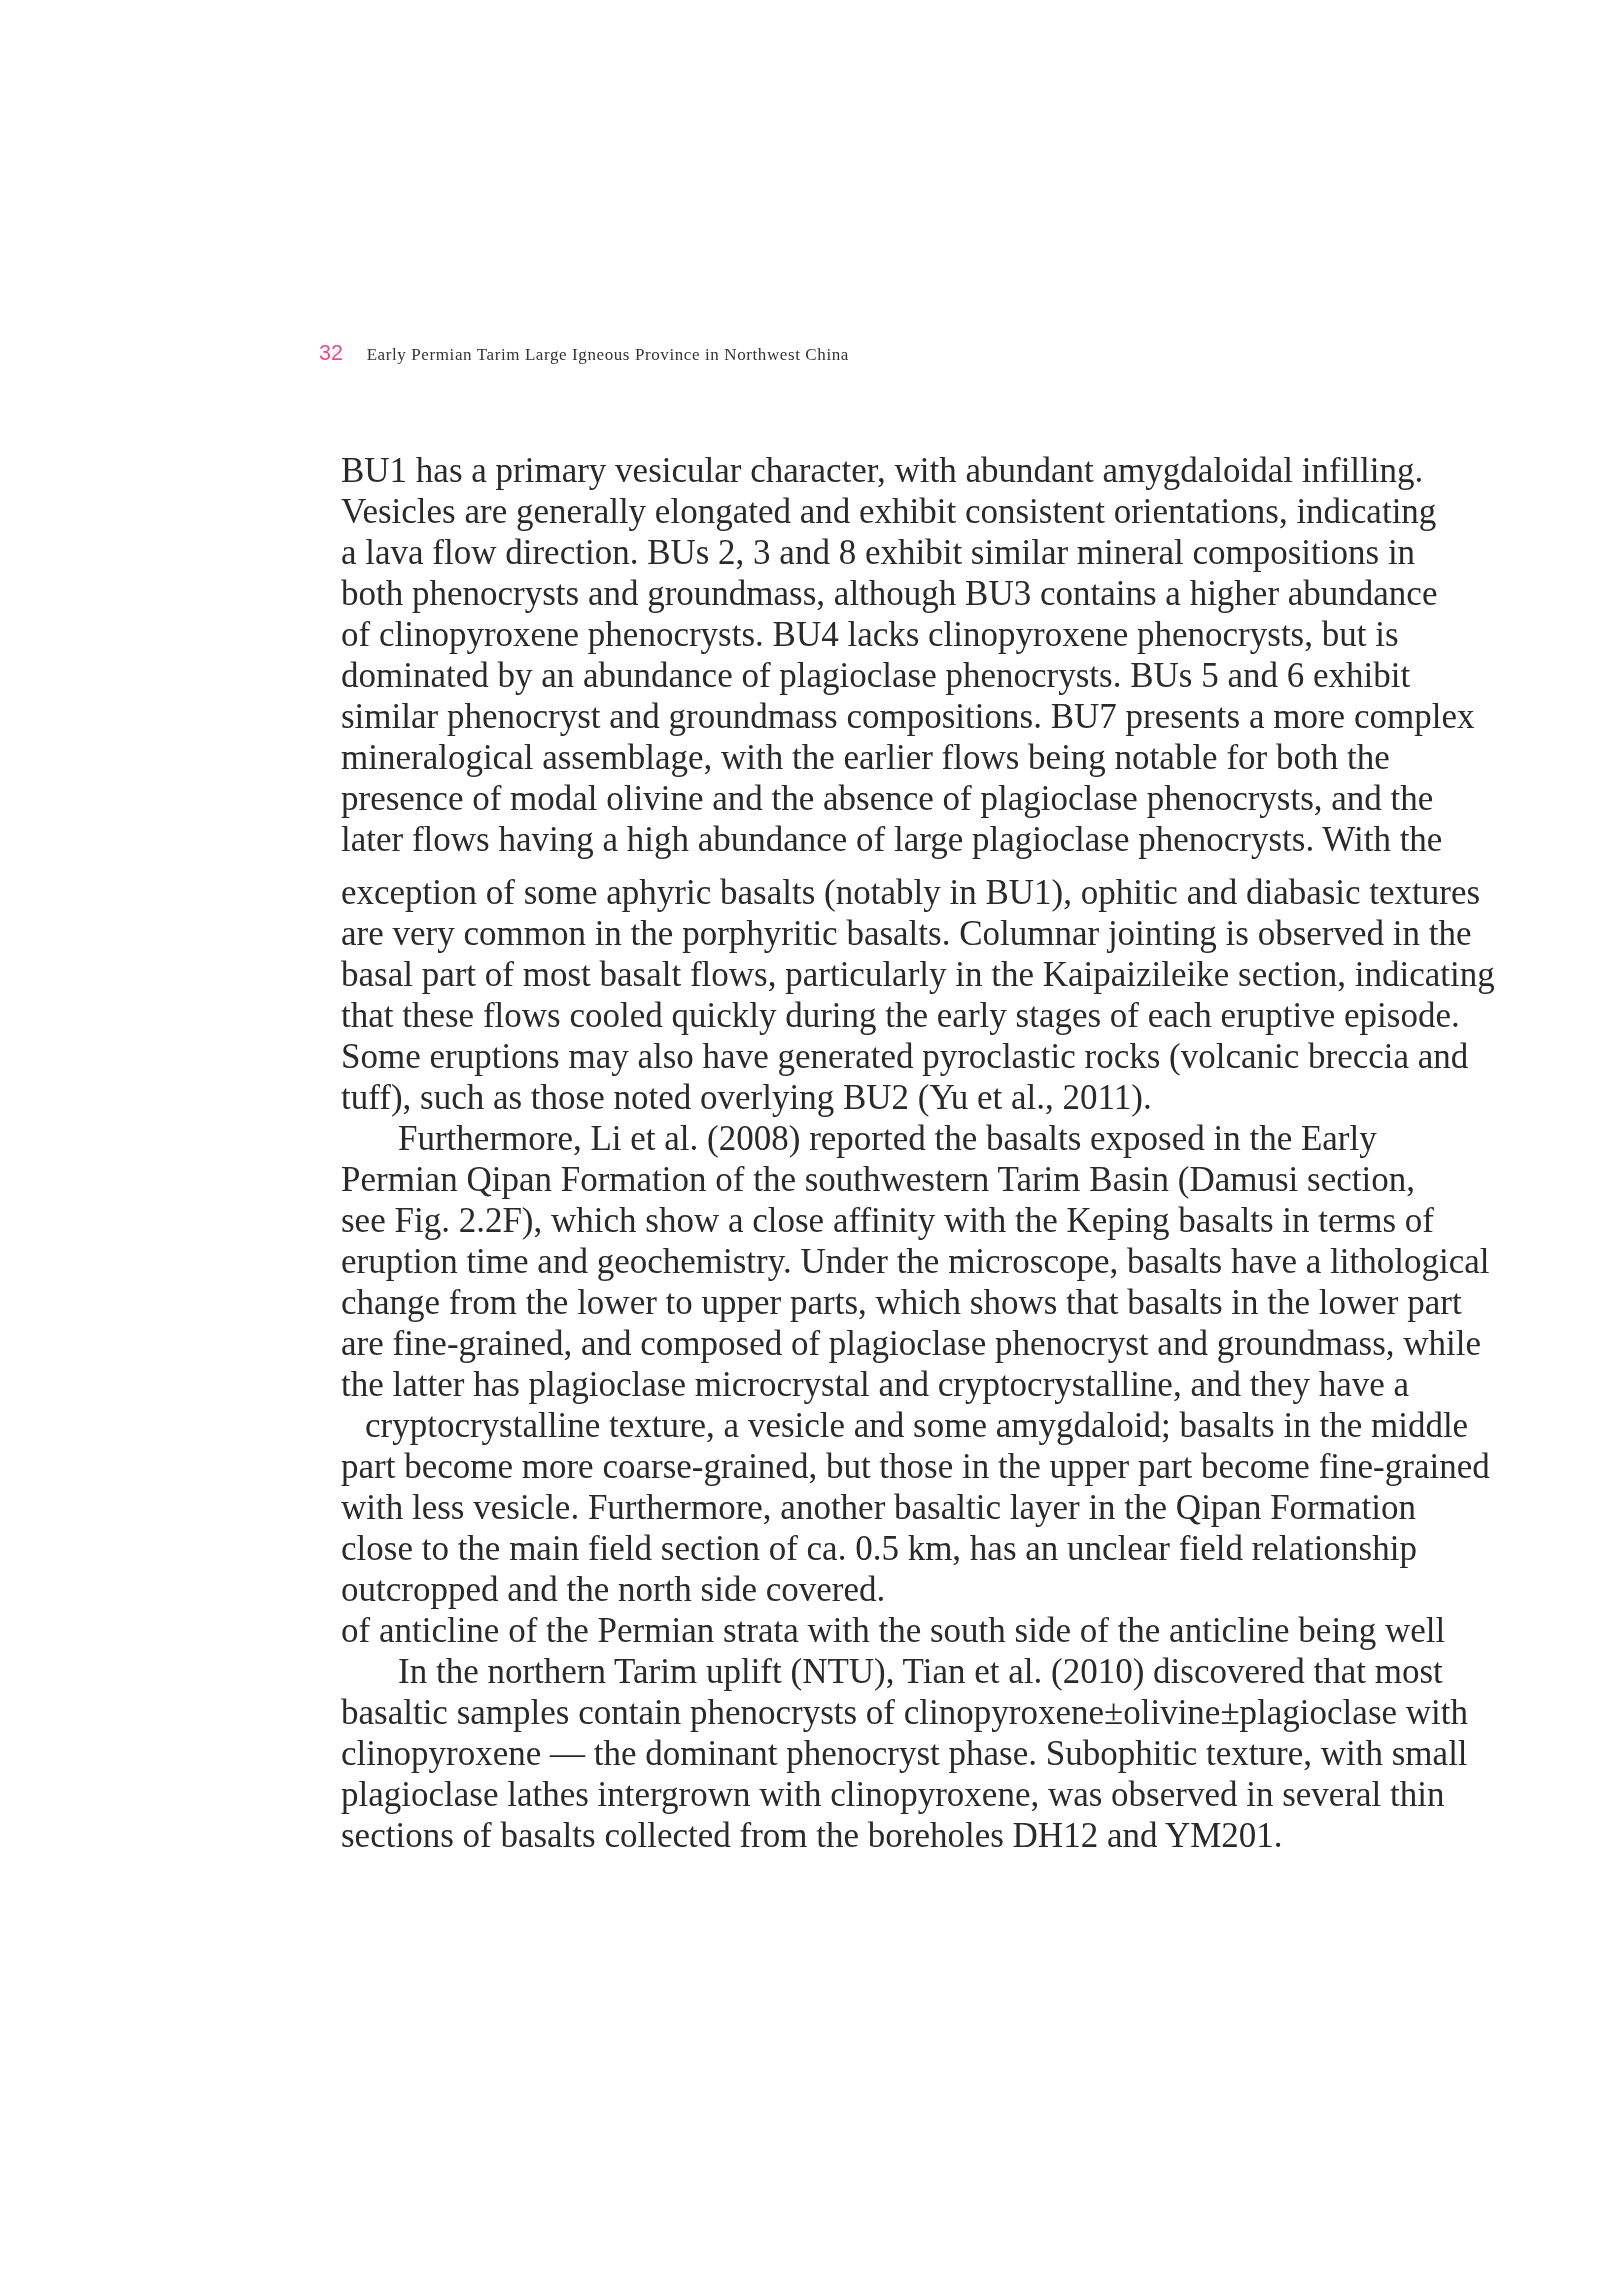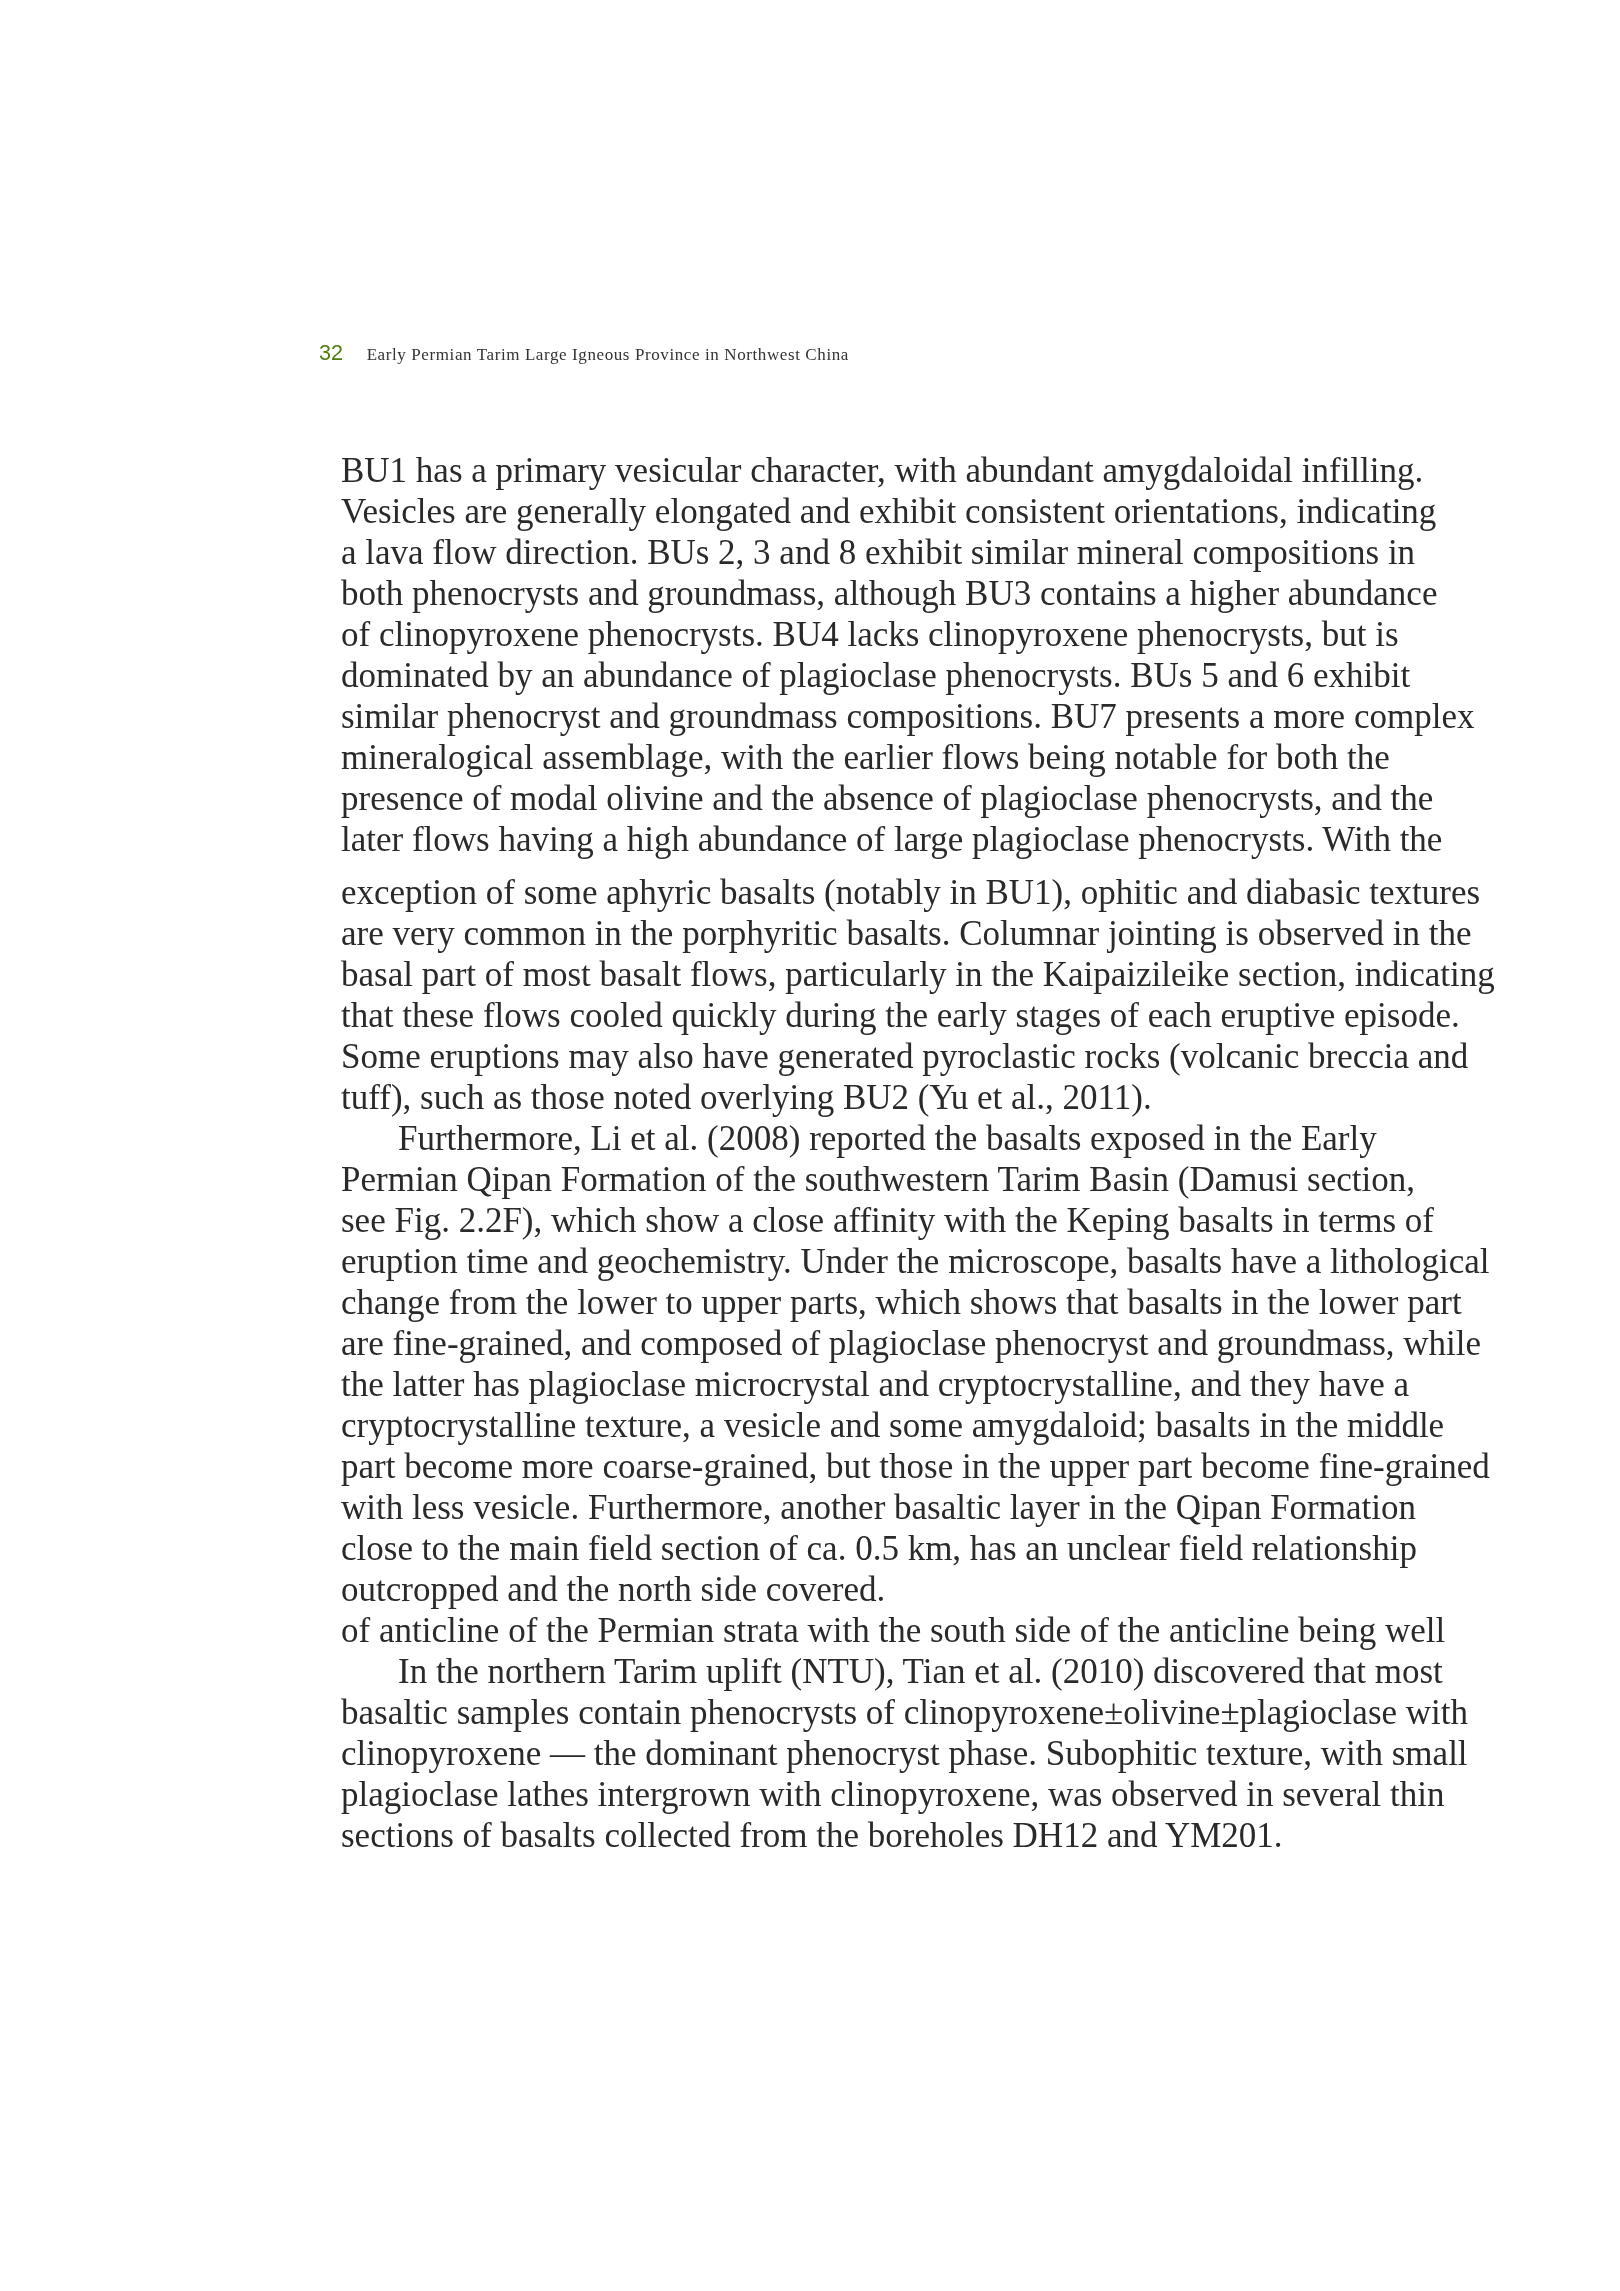--- a/index.html
+++ b/index.html
@@ -1,19 +1,19 @@
 <!DOCTYPE html>
 <html><head>
 <meta charset="utf-8">
 <style>
   html, body { margin: 0; padding: 0; background: #ffffff; }
   body { width: 1620px; height: 2292px; position: relative; overflow: hidden; }
   .page { position: absolute; left: 0; top: 0; width: 1620px; height: 2292px; background: #ffffff; }
   .running-head { position: absolute; left: 319px; top: 340px; height: 29px; white-space: nowrap; color: #333333; }
-  .page-number { font-family: "Liberation Sans", sans-serif; font-size: 21.6px; color: #4d7c0f; margin-right: 19.6px; vertical-align: baseline; }
+  .page-number { font-family: "Liberation Sans", sans-serif; font-size: 21.6px; color: #ec4899; margin-right: 19.6px; vertical-align: baseline; }
   .head-title { font-family: "Liberation Serif", serif; font-size: 17px; color: #333333; letter-spacing: 0.6px; vertical-align: baseline; }
   .body-text { position: absolute; left: 341px; top: 450px; width: 951px; font-family: "Liberation Serif", serif; font-size: 35px; color: #2a2a2a; }
   .line { height: 41px; line-height: 41px; white-space: nowrap; text-align: justify; text-align-last: justify; overflow: visible; }
   .line.last { text-align-last: left; }
   .line.indent { padding-left: 57px; }
 </style>
 </head>
 <body>
 
 <div class="page">
@@ -43,21 +43,21 @@
     </div>
 
     <div>
       <div class="line indent" style="white-space: nowrap;">Furthermore, Li et al. (2008) reported the basalts exposed in the Early</div>
       <div class="line" style="white-space: nowrap;">Permian Qipan Formation of the southwestern Tarim Basin (Damusi section,</div>
       <div class="line" style="white-space: nowrap;">see Fig. 2.2F), which show a close affinity with the Keping basalts in terms of</div>
       <div class="line" style="white-space: nowrap;">eruption time and geochemistry. Under the microscope, basalts have a lithological</div>
       <div class="line" style="white-space: nowrap;">change from the lower to upper parts, which shows that basalts in the lower part</div>
       <div class="line" style="white-space: nowrap;">are fine-grained, and composed of plagioclase phenocryst and groundmass, while</div>
       <div class="line" style="white-space: nowrap;">the latter has plagioclase microcrystal and cryptocrystalline, and they have a</div>
-      <div class="line" style="white-space: nowrap;">cryptocrystalline texture, a vesicle and some amygdaloid; basalts in the middle</div>
+      <div class="line" style="white-space: nowrap; margin-left: 24px;">cryptocrystalline texture, a vesicle and some amygdaloid; basalts in the middle</div>
       <div class="line" style="white-space: nowrap;">part become more coarse-grained, but those in the upper part become fine-grained</div>
       <div class="line" style="white-space: nowrap;">with less vesicle. Furthermore, another basaltic layer in the Qipan Formation</div>
       <div class="line" style="white-space: nowrap;">close to the main field section of ca. 0.5 km, has an unclear field relationship</div>
       <div class="line last" style="white-space: nowrap;">outcropped and the north side covered.</div>
       <div class="line" style="white-space: nowrap;">of anticline of the Permian strata with the south side of the anticline being well</div>
     </div>
 
     <div>
       <div class="line indent" style="white-space: nowrap;">In the northern Tarim uplift (NTU), Tian et al. (2010) discovered that most</div>
       <div class="line" style="white-space: nowrap;">basaltic samples contain phenocrysts of clinopyroxene±olivine±plagioclase with</div>

